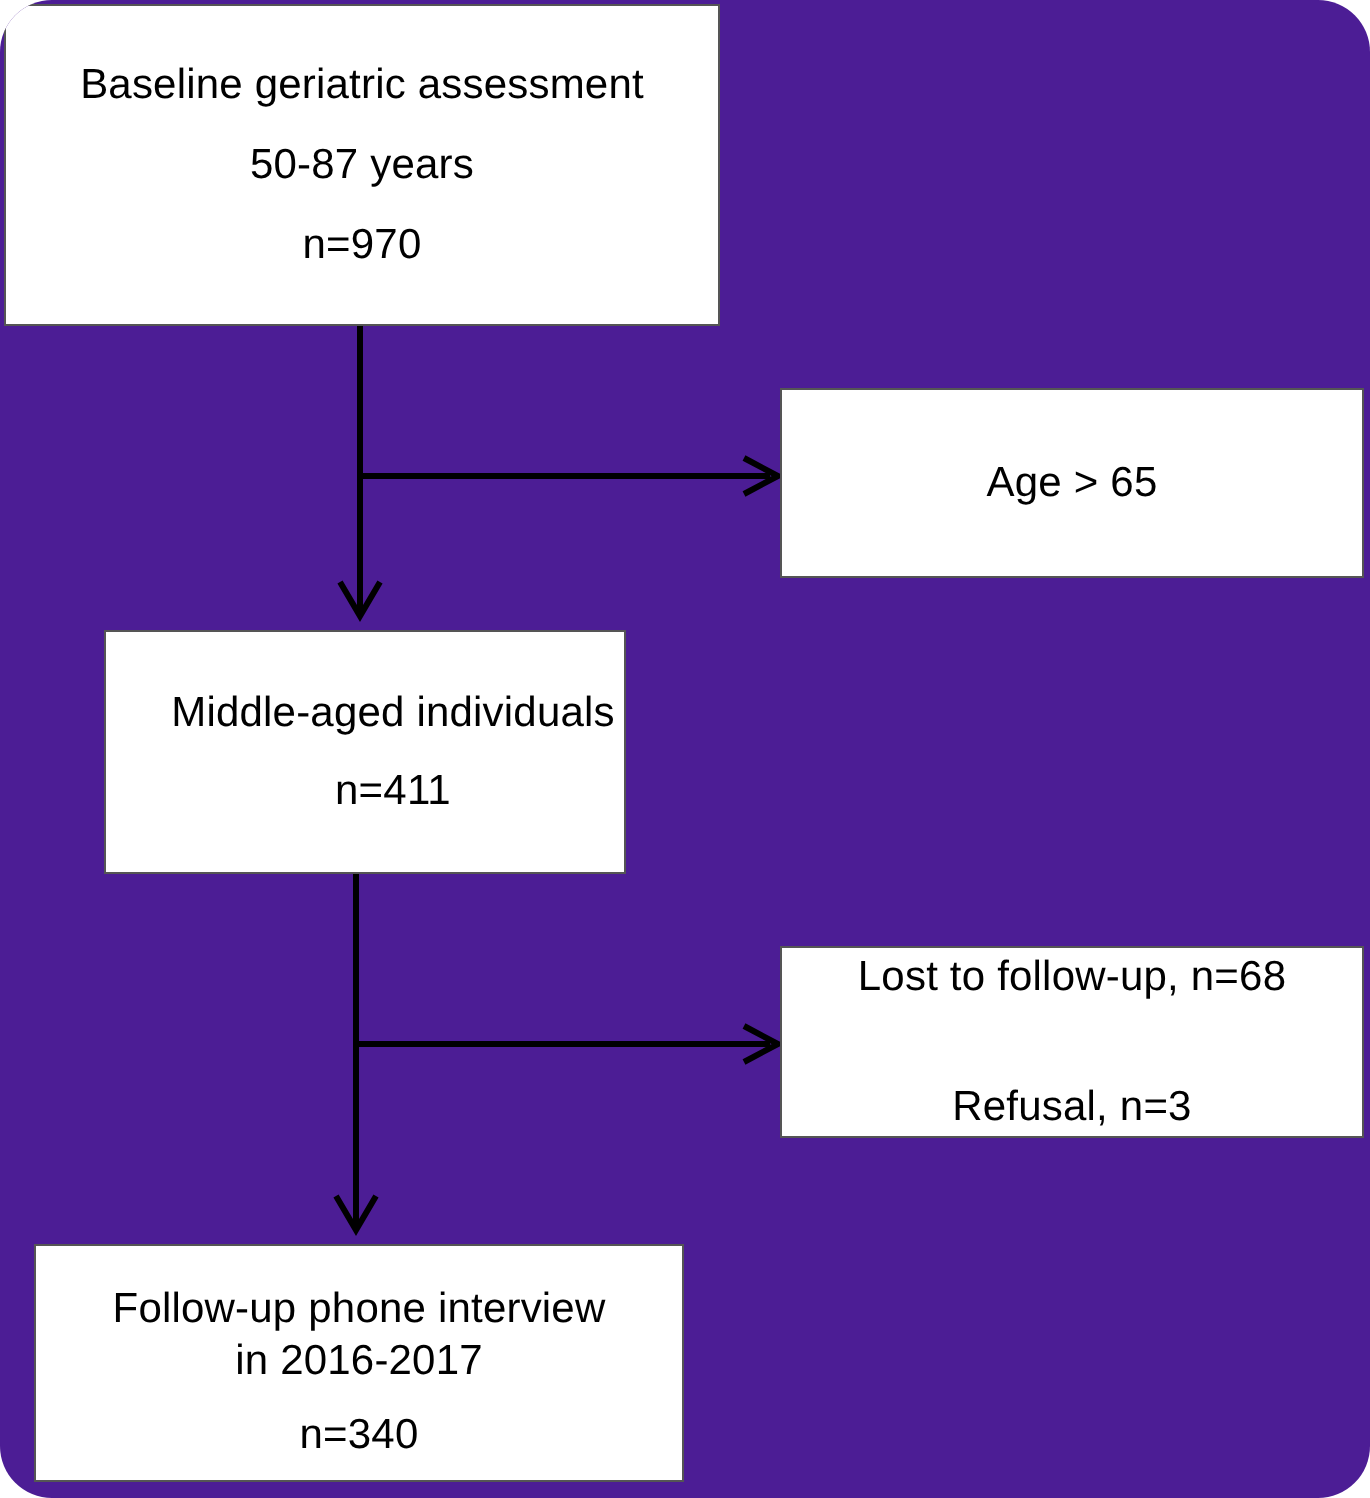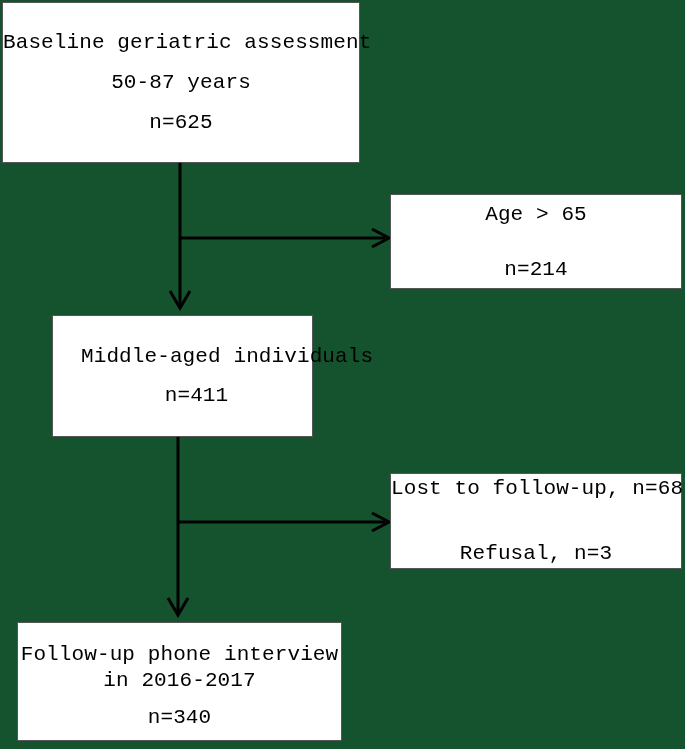--- a/index.html
+++ b/index.html
@@ -4,24 +4,25 @@
 <style>
   html, body {
     margin: 0;
     padding: 0;
     background: #ffffff;
   }
   #canvas {
     position: relative;
     width: 685px;
     height: 749px;
-    background: #14532d;
-    font-family: Liberation Mono, monospace;
+    background: #4c1d95;
+    font-family: Liberation Sans, sans-serif;
     color: #000000;
     overflow: hidden;
+    border-radius: 26px;
   }
   .node {
     position: absolute;
     box-sizing: border-box;
     border: 1.4px solid #555555;
     background: #ffffff;
     display: flex;
     flex-direction: column;
     align-items: center;
     justify-content: center;
@@ -92,26 +93,25 @@
 
     <g>
       <line x1="178" y1="522" x2="385" y2="522" stroke="#000000" stroke-width="3"></line>
       <polyline points="372,513 389,522 372,531" fill="none" stroke="#000000" stroke-width="3" stroke-linecap="butt" stroke-linejoin="miter"></polyline>
     </g>
   </svg>
 
   <div class="node" id="box-baseline">
     <span class="line">Baseline geriatric assessment</span>
     <span class="line">50-87 years</span>
-    <span class="line">n=625</span>
+    <span class="line">n=970</span>
   </div>
 
   <div class="node" id="box-age-excluded">
     <span class="line">Age &gt; 65</span>
-    <span class="line">n=214</span>
   </div>
 
   <div class="node" id="box-middle-aged">
     <span class="line">Middle-aged individuals</span>
     <span class="line">n=411</span>
   </div>
 
   <div class="node" id="box-lost-followup">
     <span class="line">Lost to follow-up, n=68</span>
     <span class="line">Refusal, n=3</span>

